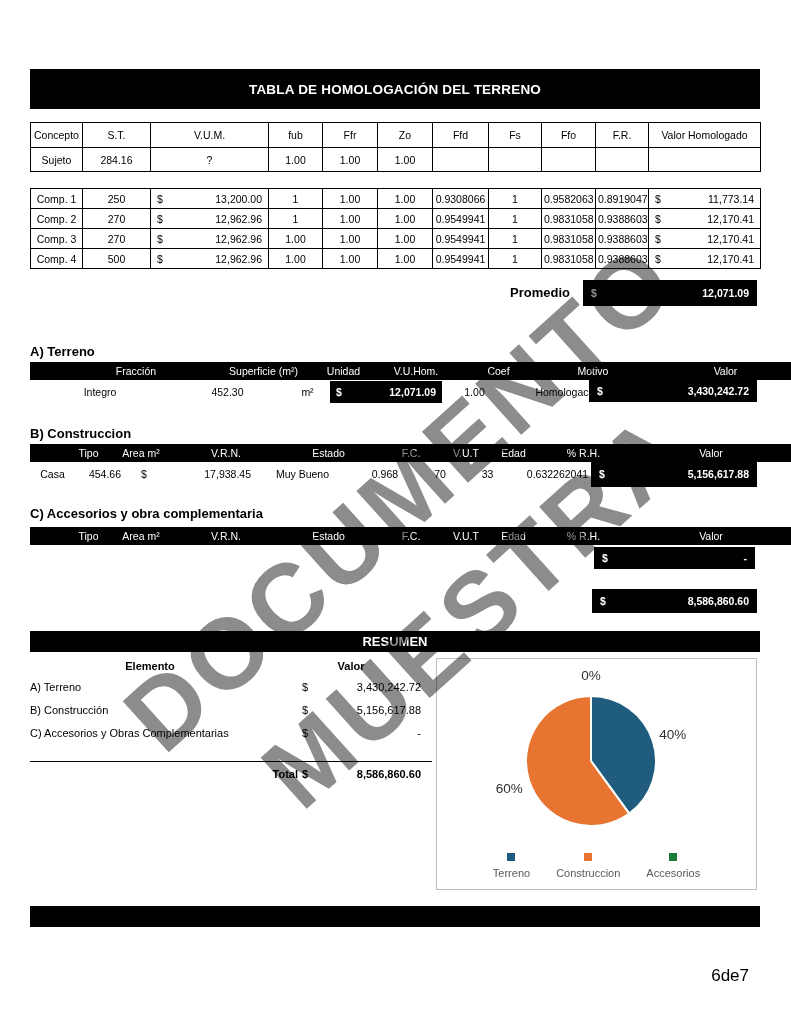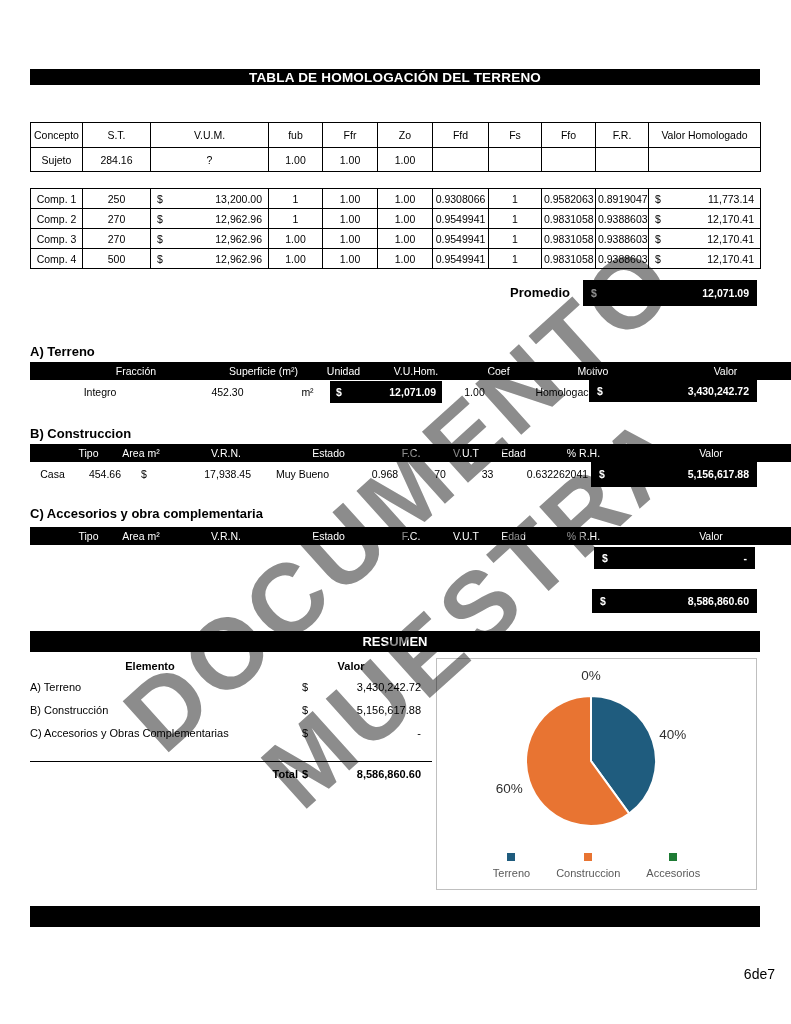--- a/index.html
+++ b/index.html
@@ -1,20 +1,20 @@
 <!DOCTYPE html>
 <html><head>
 <meta charset="utf-8">
 <style>
   html,body{margin:0;padding:0;background:#fff;}
   .page{position:relative;width:791px;height:1024px;background:#fff;overflow:hidden;
         font-family:"Liberation Sans","DejaVu Sans",sans-serif;color:#000;}
   .bar{position:absolute;left:30px;width:730px;background:#000;color:#fff;font-weight:bold;
        text-align:center;display:flex;align-items:center;justify-content:center;}
-  .title-bar{top:69px;height:16px;font-size:13.5px;letter-spacing:.2px;}
+  .title-bar{top:69px;height:40px;font-size:13.5px;letter-spacing:.2px;}
   .vf-bar{top:319px;height:21px;font-size:13px;}
   .resumen-bar{top:631px;height:21px;font-size:13px;}
   .bottom-bar{top:906px;height:21px;}
   table.grid{position:absolute;left:30px;width:730px;border-collapse:collapse;table-layout:fixed;
              font-size:10.5px;margin-top:12px;}
   table.grid td,table.grid th{border:1px solid #000;text-align:center;font-weight:normal;
              padding:0 2px;overflow:hidden;white-space:nowrap;}
   .t1{top:110px;} .t1 th{height:24px;} .t1 td{height:23px;}
   .t2{top:176px;} .t2 td{height:19px;}
   td.lightcell{border-color:#9DC3E6;}
@@ -53,21 +53,21 @@
   .res-total .amt{position:absolute;right:11px;}
   
   .chartbox{position:absolute;left:436px;top:658px;width:319px;height:230px;background:#fff;
             border:1px solid #BFBFBF;}
   .chartbox svg{position:absolute;left:0;top:0;}
   .pct{position:absolute;transform:translate(-50%,-50%);font-size:13.5px;color:#303030;}
   .legend{position:absolute;left:0;right:0;bottom:10px;display:flex;justify-content:center;
           gap:26px;align-items:center;font-size:11px;color:#595959;}
   .lg-item{display:flex;align-items:center;gap:6px;flex-direction:column;}
   .lg-sq{width:8px;height:8px;display:inline-block;}
-  .footer{position:absolute;top:966px;right:16px;font-size:14px;}
+  .footer{position:absolute;top:966px;right:42px;font-size:17px;}
   .watermark{position:absolute;z-index:30;pointer-events:none;white-space:nowrap;
              font-weight:bold;color:#8C8C8C;mix-blend-mode:multiply;font-size:100px;
              letter-spacing:5px;line-height:1;transform:translate(-50%,-50%) rotate(-42deg);}
   .wm1{left:400px;top:497px;}
   .wm2{left:475px;top:610px;}
 </style>
 </head>
 <body>
 
 <div class="page">

